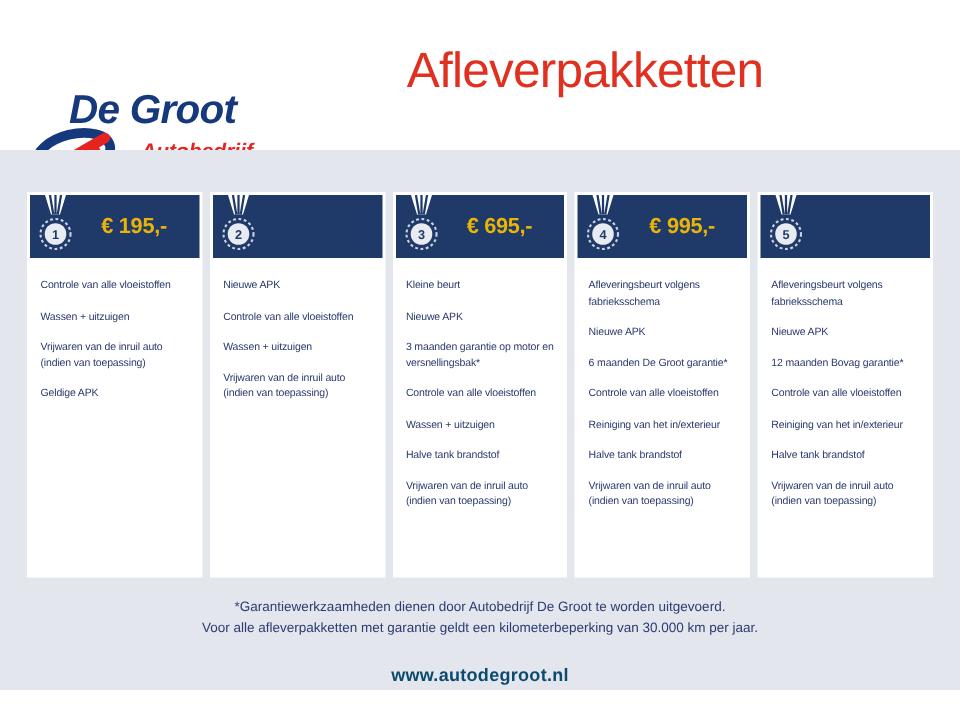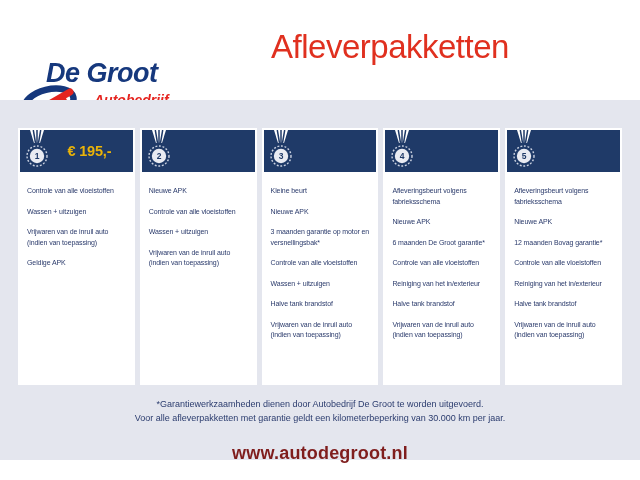--- a/index.html
+++ b/index.html
@@ -67,22 +67,22 @@
   }
 
   
   .footnotes {
     position: absolute; left: 0; right: 0; top: 298px;
     text-align: center; color: #2b3c6e;
     font-size: 9px; line-height: 1.55; font-weight: 500;
   }
   .website {
     position: absolute; left: 0; right: 0; top: 343px;
-    text-align: center; color: #7f1d1d;
-    font-size: 18px; font-weight: bold; letter-spacing: 0.2px;
+    text-align: center; color: #0c4a6e;
+    font-size: 12px; font-weight: bold; letter-spacing: 0.2px;
   }
 </style>
 </head>
 <body>
 
 <div class="top">
   <div class="logo">
     <svg class="logo-mark" viewBox="0 0 58 40" aria-hidden="true">
       <ellipse cx="29" cy="21" rx="25" ry="13.5" fill="none" stroke="#16387d" stroke-width="6.5" transform="rotate(-14 29 21)"></ellipse>
       <path d="M24 25 L50 10" stroke="#e5241f" stroke-width="7" stroke-linecap="round" fill="none"></path>
@@ -141,20 +141,21 @@
 
     <article class="card">
       <div class="card-header">
         <svg class="medal" viewBox="0 0 26 40" aria-hidden="true">
           <path d="M6 0 L20 0 L16 13 L10 13 Z" fill="#ffffff"></path>
           <path d="M9.3 0 L11.5 13 M13 0 L13 13 M16.7 0 L14.5 13" stroke="#1f3a68" stroke-width="1.5" fill="none"></path>
           <circle cx="13" cy="26" r="10" fill="none" stroke="#ccd3e2" stroke-width="1.4" stroke-dasharray="1.9 1.7"></circle>
           <circle cx="13" cy="26" r="7.2" fill="#e9ebf2"></circle>
           <text x="13" y="29" text-anchor="middle" font-size="8.5" font-weight="bold" fill="#1f3a68">3</text>
         </svg>
+        <span class="price">€ 695,-</span>
       </div>
       <div class="card-body">
         <ul>
             <li>Kleine beurt</li>
             <li>Nieuwe APK</li>
             <li>3 maanden garantie op motor en versnellingsbak*</li>
             <li>Controle van alle vloeistoffen</li>
             <li>Wassen + uitzuigen</li>
             <li>Halve tank brandstof</li>
             <li>Vrijwaren van de inruil auto (indien van toepassing)</li>
@@ -164,20 +165,21 @@
 
     <article class="card">
       <div class="card-header">
         <svg class="medal" viewBox="0 0 26 40" aria-hidden="true">
           <path d="M6 0 L20 0 L16 13 L10 13 Z" fill="#ffffff"></path>
           <path d="M9.3 0 L11.5 13 M13 0 L13 13 M16.7 0 L14.5 13" stroke="#1f3a68" stroke-width="1.5" fill="none"></path>
           <circle cx="13" cy="26" r="10" fill="none" stroke="#ccd3e2" stroke-width="1.4" stroke-dasharray="1.9 1.7"></circle>
           <circle cx="13" cy="26" r="7.2" fill="#e9ebf2"></circle>
           <text x="13" y="29" text-anchor="middle" font-size="8.5" font-weight="bold" fill="#1f3a68">4</text>
         </svg>
+        <span class="price">€ 995,-</span>
       </div>
       <div class="card-body">
         <ul>
             <li>Afleveringsbeurt volgens fabrieksschema</li>
             <li>Nieuwe APK</li>
             <li>6 maanden De Groot garantie*</li>
             <li>Controle van alle vloeistoffen</li>
             <li>Reiniging van het in/exterieur</li>
             <li>Halve tank brandstof</li>
             <li>Vrijwaren van de inruil auto (indien van toepassing)</li>

